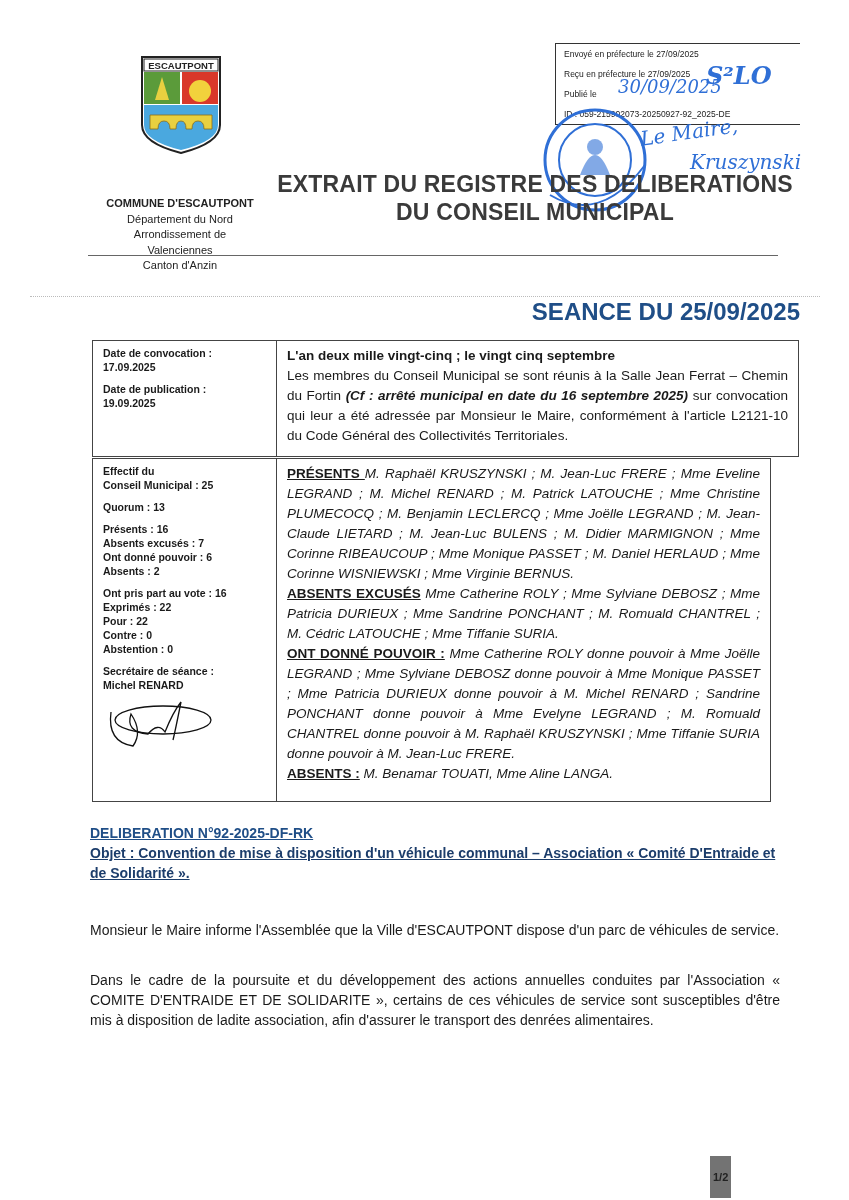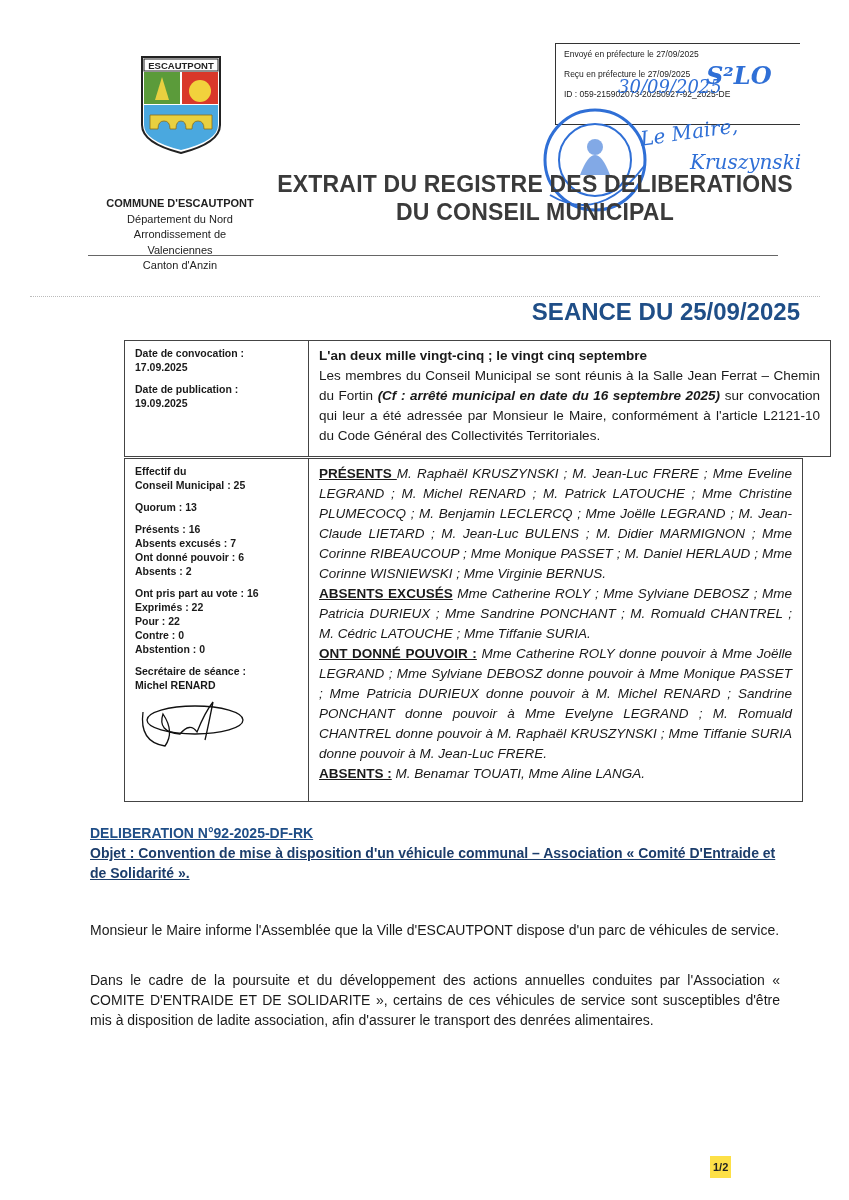--- a/index.html
+++ b/index.html
@@ -25,41 +25,41 @@
   .sig-text2 { left:690px; top:150px; font-size:20px; color:#2f6fd6; font-family:"DejaVu Serif", serif; font-style:italic;text-align:center; }
 
   
   .title { left:275px; top:170px; width:520px; text-align:center; font-size:23px; font-weight:bold; color:#3a3a3a; line-height:28px; letter-spacing:0.2px; }
   .hr1 { left:88px; top:255px; width:690px; height:0; border-top:1.5px solid #666; }
   .hr-dots { left:30px; top:296px; width:790px; height:0; border-top:1px dotted #bbb; }
 
   .seance { left:90px; top:298px; width:710px; text-align:right; font-size:24px; font-weight:bold; color:#1f4e87; }
 
   
-  table.box { position:absolute; border-collapse:collapse;margin-left:32px; }
+  table.box { position:absolute; border-collapse:collapse; }
   table.box td { border:1.5px solid #444; vertical-align:top; }
   .t1 { left:92px; top:340px; width:707px; height:117px; }
   .t2 { left:92px; top:458px; width:679px; height:344px; }
   .lcol { width:163px; padding:5px 10px; font-size:10.5px; font-weight:bold; line-height:14px; }
   .rcol { padding:5px 10px; font-size:13.5px; line-height:20px; text-align:justify; }
   .gap { height:8px; }
   .lead { font-weight:bold; }
   .it { font-style:italic; }
   .itb { font-style:italic; font-weight:bold; }
   .heading-u { font-weight:bold; text-decoration:underline; font-style:normal; }
 
   
   .delib { left:90px; top:823px; width:700px; font-size:14px; font-weight:bold; color:#1f4e87; line-height:20px; }
   .delib .num { text-decoration:underline; }
   .delib .obj { text-decoration:underline; color:#1c3d6b; }
   .para { left:90px; width:690px; font-size:14px; line-height:20px; text-align:justify; color:#1a1a1a; }
   .p1 { top:906px;margin-top:14px; }
   .p2 { top:970px; }
 
-  .pagenum { left:710px; top:1156px; background:#fde047; font-size:11px; font-weight:bold; padding:5px 3px; color:#222; }
+  .pagenum { left:710px; top:1156px; background:#737373; font-size:11px; font-weight:bold; padding:15px 3px; color:#222; }
 </style>
 </head>
 <body>
 
 <div class="abs crest">
   <svg width="82" height="100" viewBox="0 0 82 100">
     <path d="M2 2 H80 V70 Q80 88 41 98 Q2 88 2 70 Z" fill="#fff" stroke="#222" stroke-width="2"></path>
     <rect x="4" y="4" width="74" height="12" fill="#fff" stroke="#222" stroke-width="1"></rect>
     <text x="41" y="14" font-size="9.5" font-weight="bold" text-anchor="middle" fill="#222" font-family="Liberation Sans, sans-serif">ESCAUTPONT</text>
     <rect x="4" y="17" width="36" height="32" fill="#5b9b3a"></rect>
@@ -75,20 +75,21 @@
   <div class="name">COMMUNE D'ESCAUTPONT</div>
   <div>Département du Nord</div>
   <div>Arrondissement de</div>
   <div>Valenciennes</div>
   <div>Canton d'Anzin</div>
 </div>
 
 <div class="abs prefbox">
   <div>Envoyé en préfecture le 27/09/2025</div>
   <div>Reçu en préfecture le 27/09/2025</div>
+  <div>Publié le</div>
   <div>ID : 059-215902073-20250927-92_2025-DE</div>
   <span class="handwrite pub-date">30/09/2025</span>
   <span class="handwrite pub-sig">S²LO</span>
 </div>
 
 <div class="abs seal">
   <svg width="110" height="110" viewBox="0 0 110 110">
     <circle cx="55" cy="55" r="50" fill="none" stroke="#2f6fd6" stroke-width="3"></circle>
     <circle cx="55" cy="55" r="36" fill="none" stroke="#2f6fd6" stroke-width="2"></circle>
     <path d="M40 70 Q55 30 70 70 Z" fill="#2f6fd6" opacity="0.6"></path>

